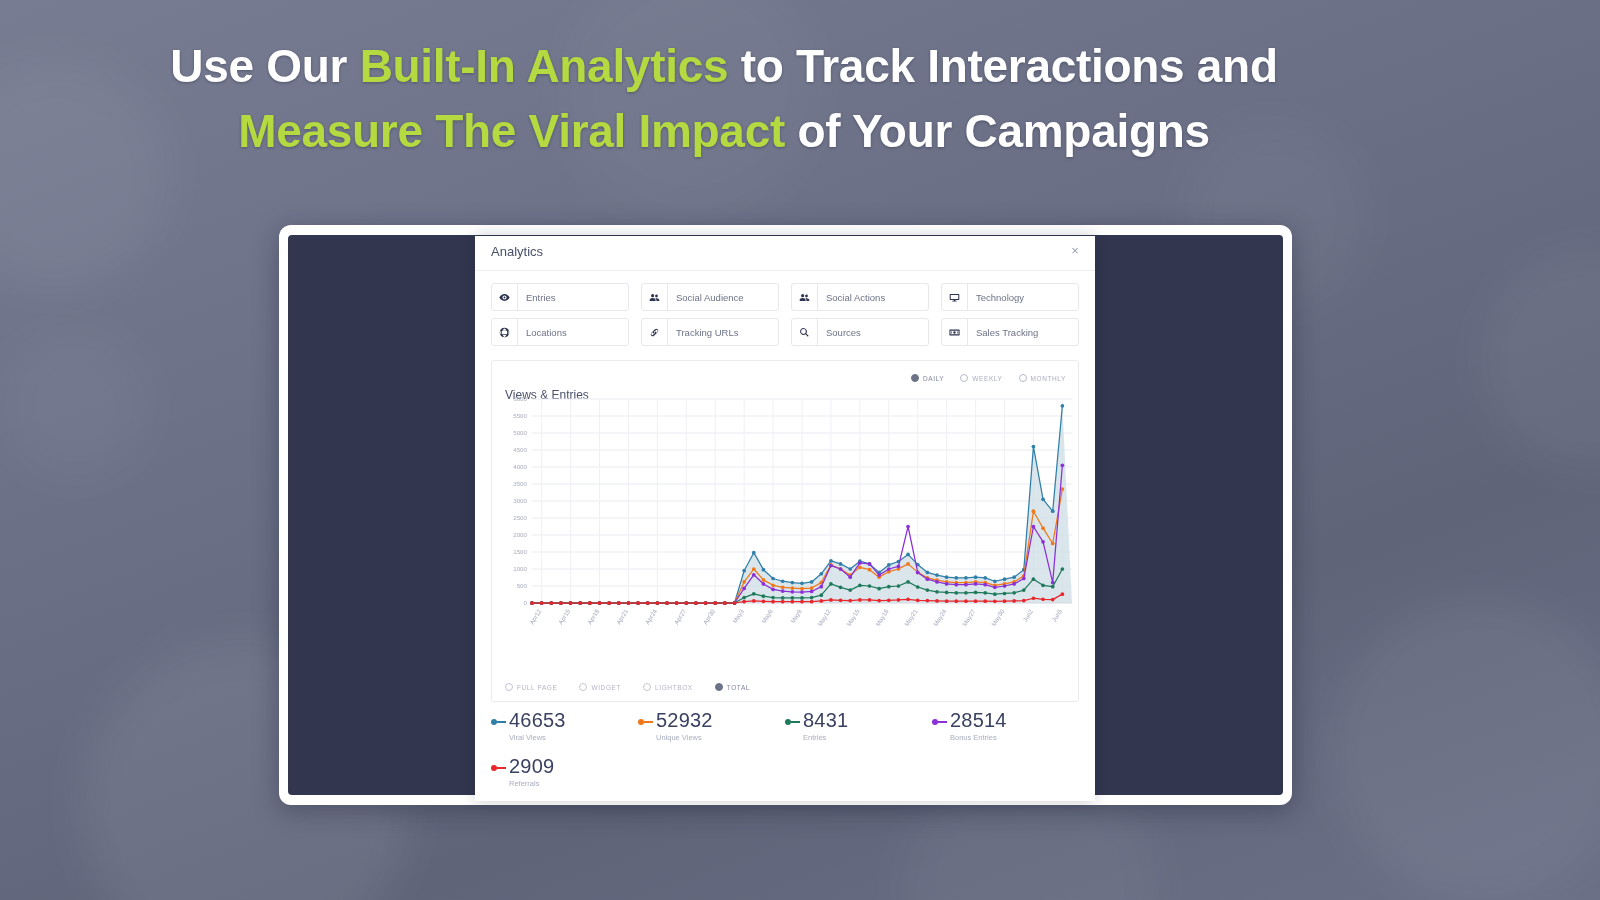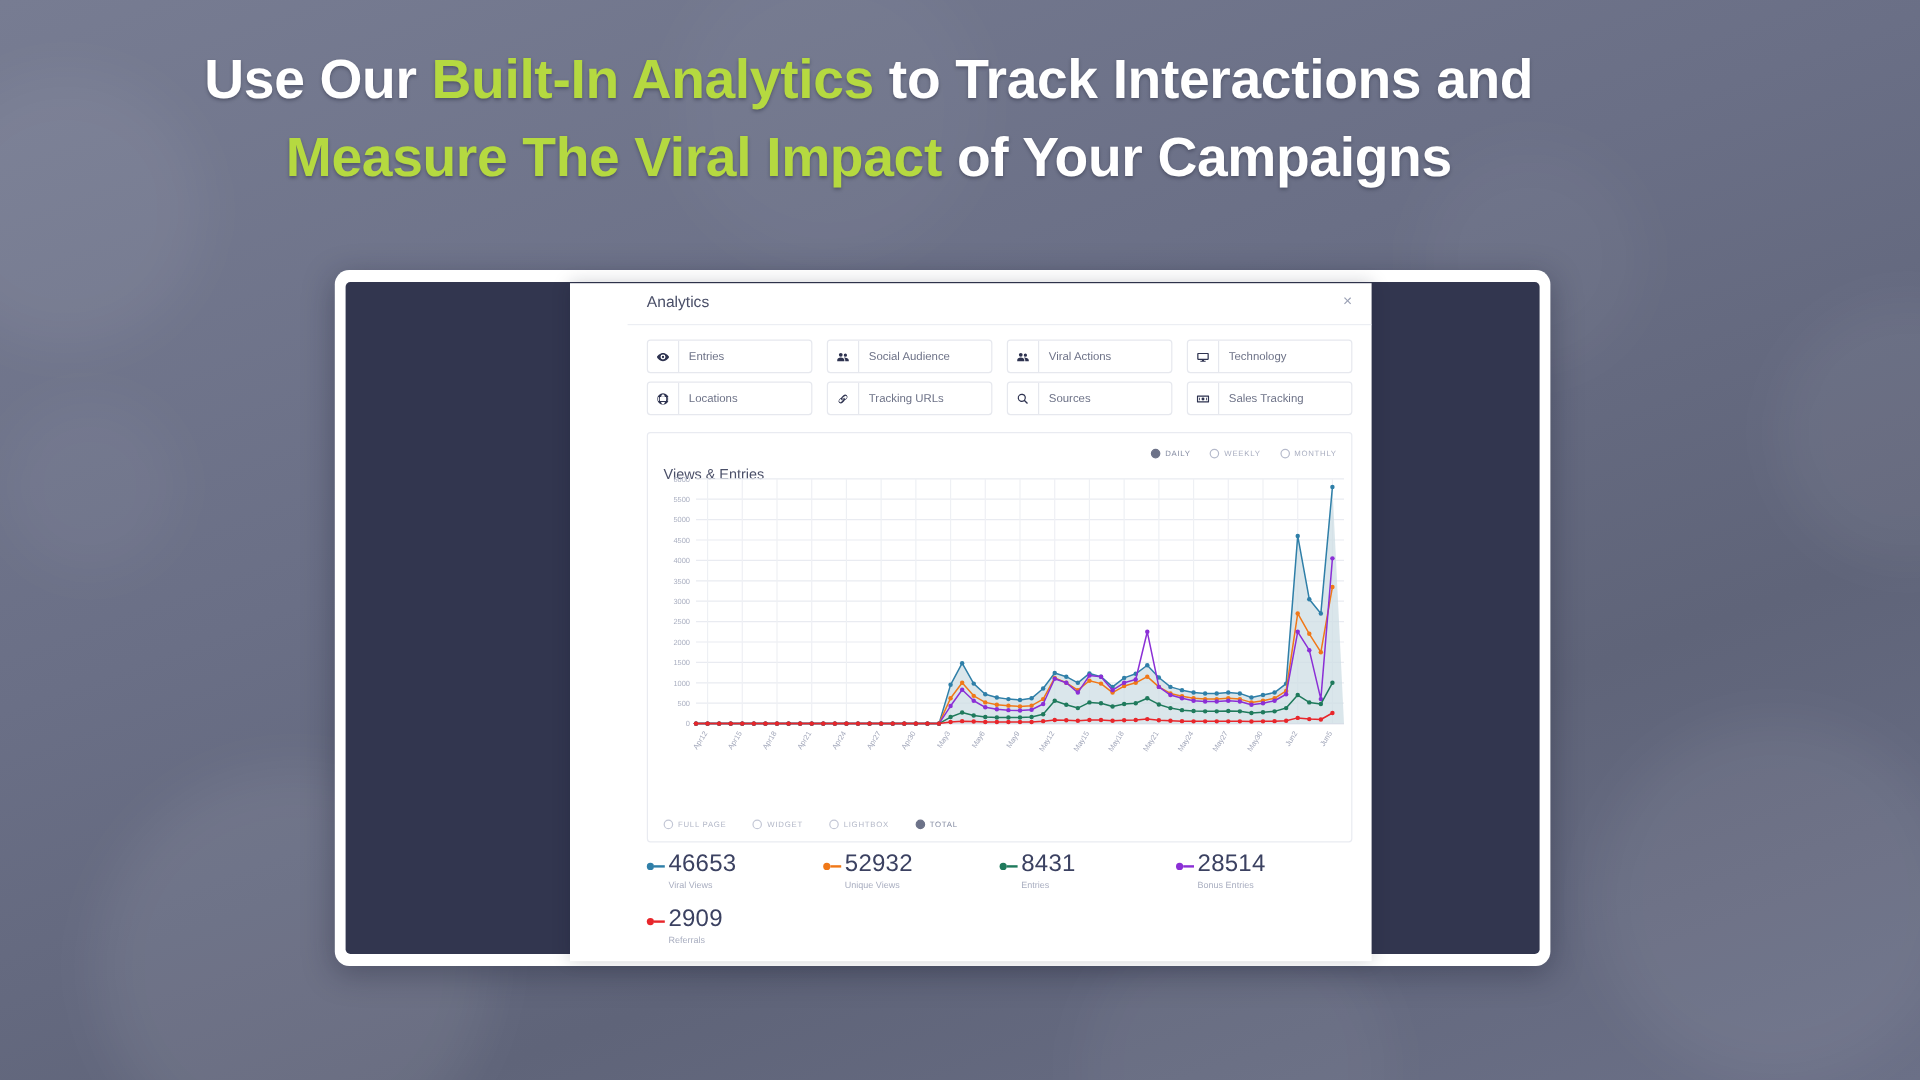--- a/index.html
+++ b/index.html
@@ -27,21 +27,20 @@
   }
   #screen{
     position:absolute;left:9px;top:10px;width:995px;height:560px;
     background:#32364f;border-radius:4px;overflow:hidden;
   }
   
   #modal{
     position:absolute;left:475px;top:236px;width:620px;height:565px;
     background:#ffffff;overflow:hidden;
     box-shadow:0 0 14px rgba(20,22,40,.22);
-    padding-left:48px;
   }
   #modal-head{
     height:34px;border-bottom:1px solid #eceef3;position:relative;
   }
   #modal-title{
     position:absolute;left:16px;top:8px;font-size:13px;color:#4a4f68;
   }
   #close-btn{
     position:absolute;right:13px;top:8px;width:14px;height:14px;
     font-size:13px;line-height:13px;color:#9aa0b4;text-align:center;cursor:pointer;
@@ -145,21 +144,21 @@
           </svg>
         </span>
         <span class="lb">Social Audience</span>
       </div>
       <div class="navbtn">
         <span class="ic">
           <svg width="11" height="11" viewBox="0 0 16 16" fill="currentColor">
             <path d="M5.3 7.6a2.3 2.3 0 100-4.6 2.3 2.3 0 000 4.6zm5.6.2a2 2 0 100-4 2 2 0 000 4zM5.3 8.7C2.9 8.7 1 10 1 11.7V13h8.6v-1.3c0-1.7-1.9-3-4.3-3zm5.6-.2c-.6 0-1.2.1-1.7.3 1 .8 1.5 1.8 1.5 2.9V13H15v-1.2c0-1.6-1.8-2.8-4.1-2.8z"></path>
           </svg>
         </span>
-        <span class="lb">Viral Actions</span>
+        <span class="lb">Social Actions</span>
       </div>
       <div class="navbtn">
         <span class="ic">
           <svg width="11" height="11" viewBox="0 0 16 16" fill="currentColor">
             <path d="M2 3h12a1 1 0 011 1v6.5a1 1 0 01-1 1H9.2v1.1h2v1.1H4.8v-1.1h2v-1.1H2a1 1 0 01-1-1V4a1 1 0 011-1zm.5 1.4v5.7h11V4.4h-11z"></path>
           </svg>
         </span>
         <span class="lb">Technology</span>
       </div>
       <div class="navbtn">

